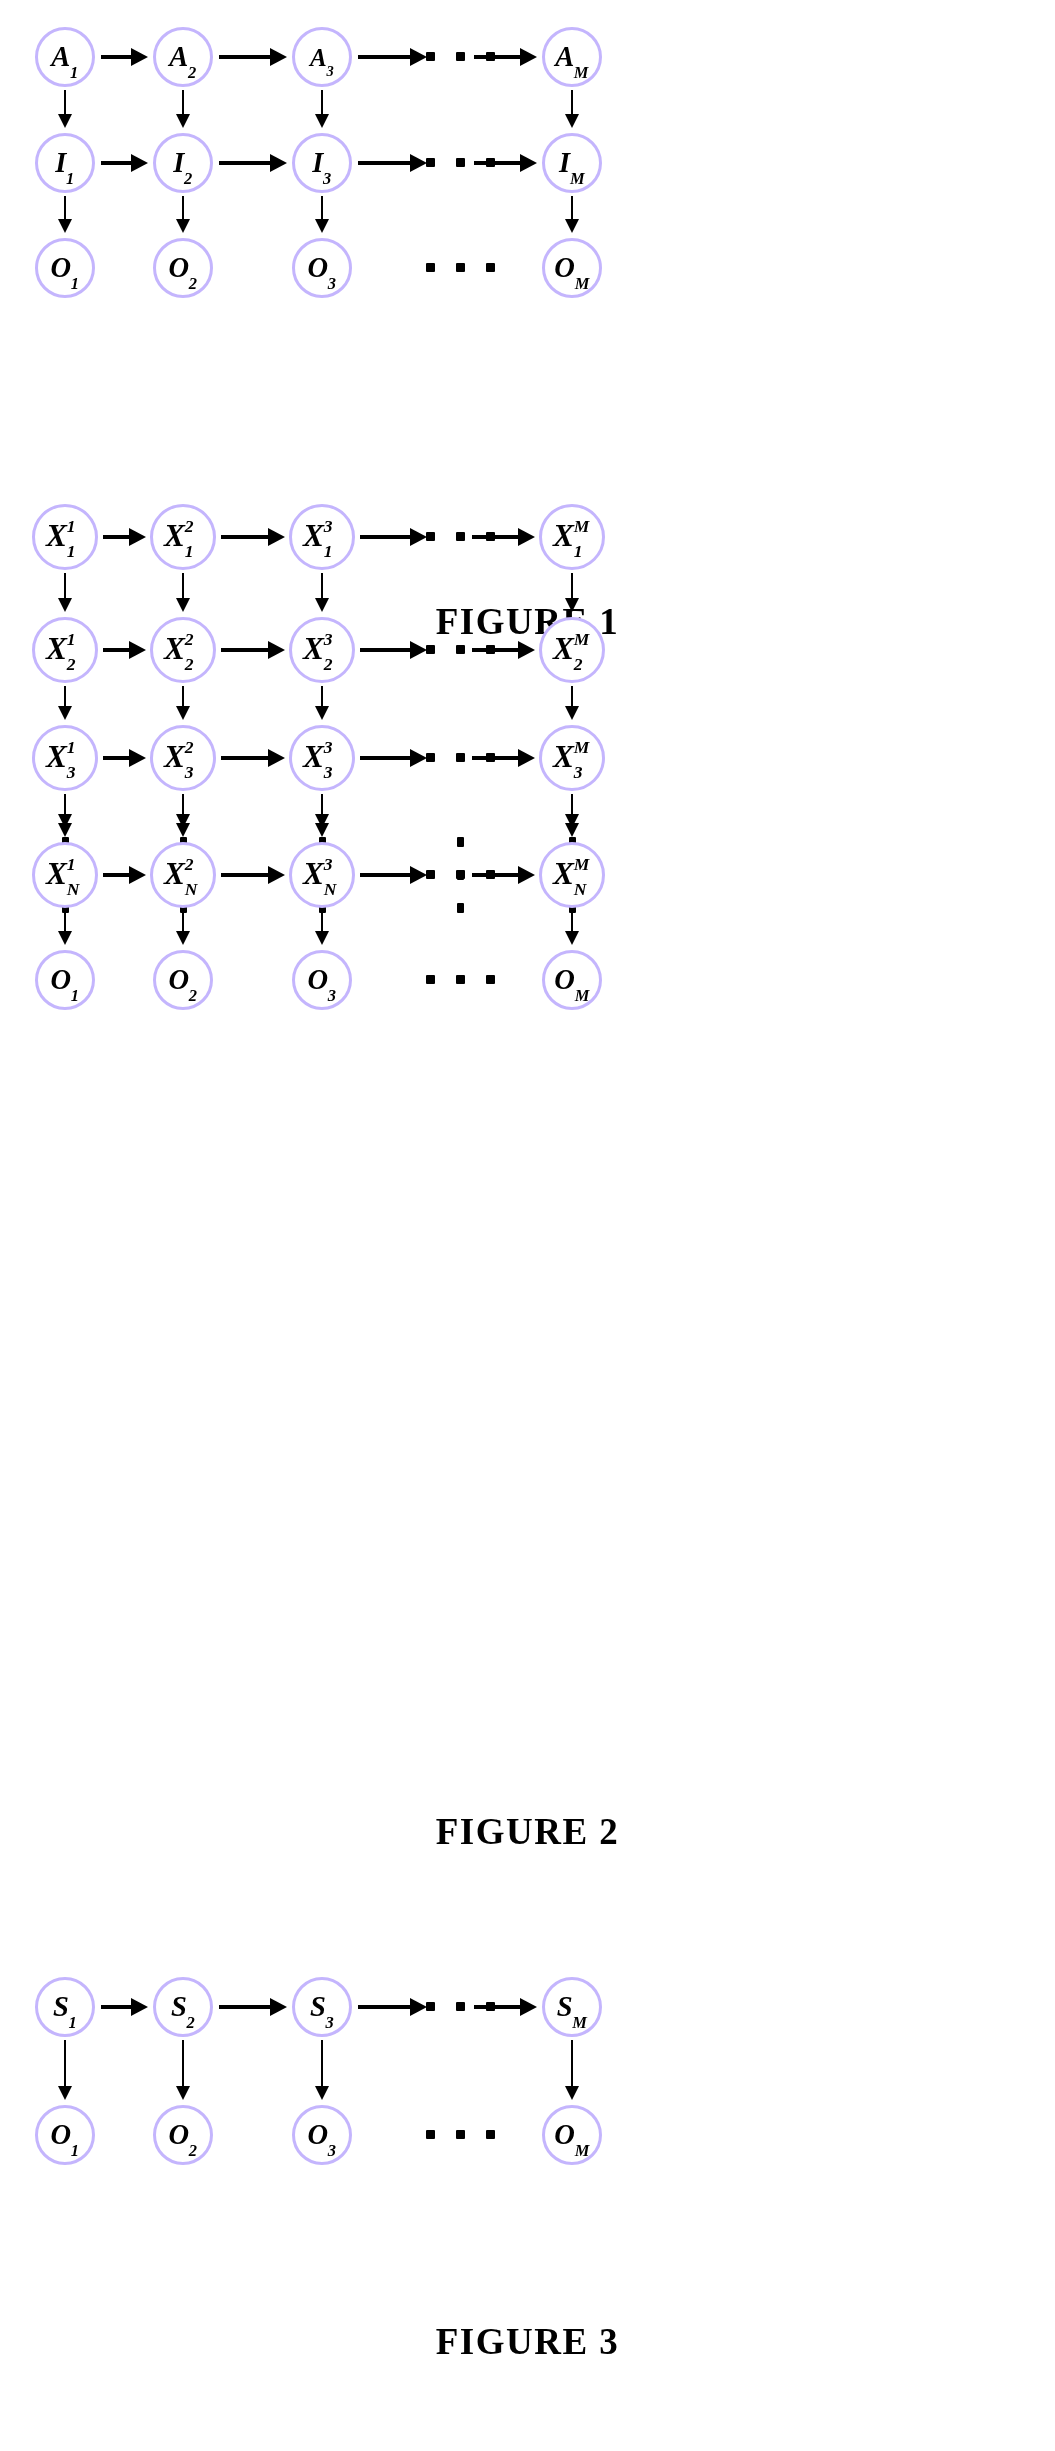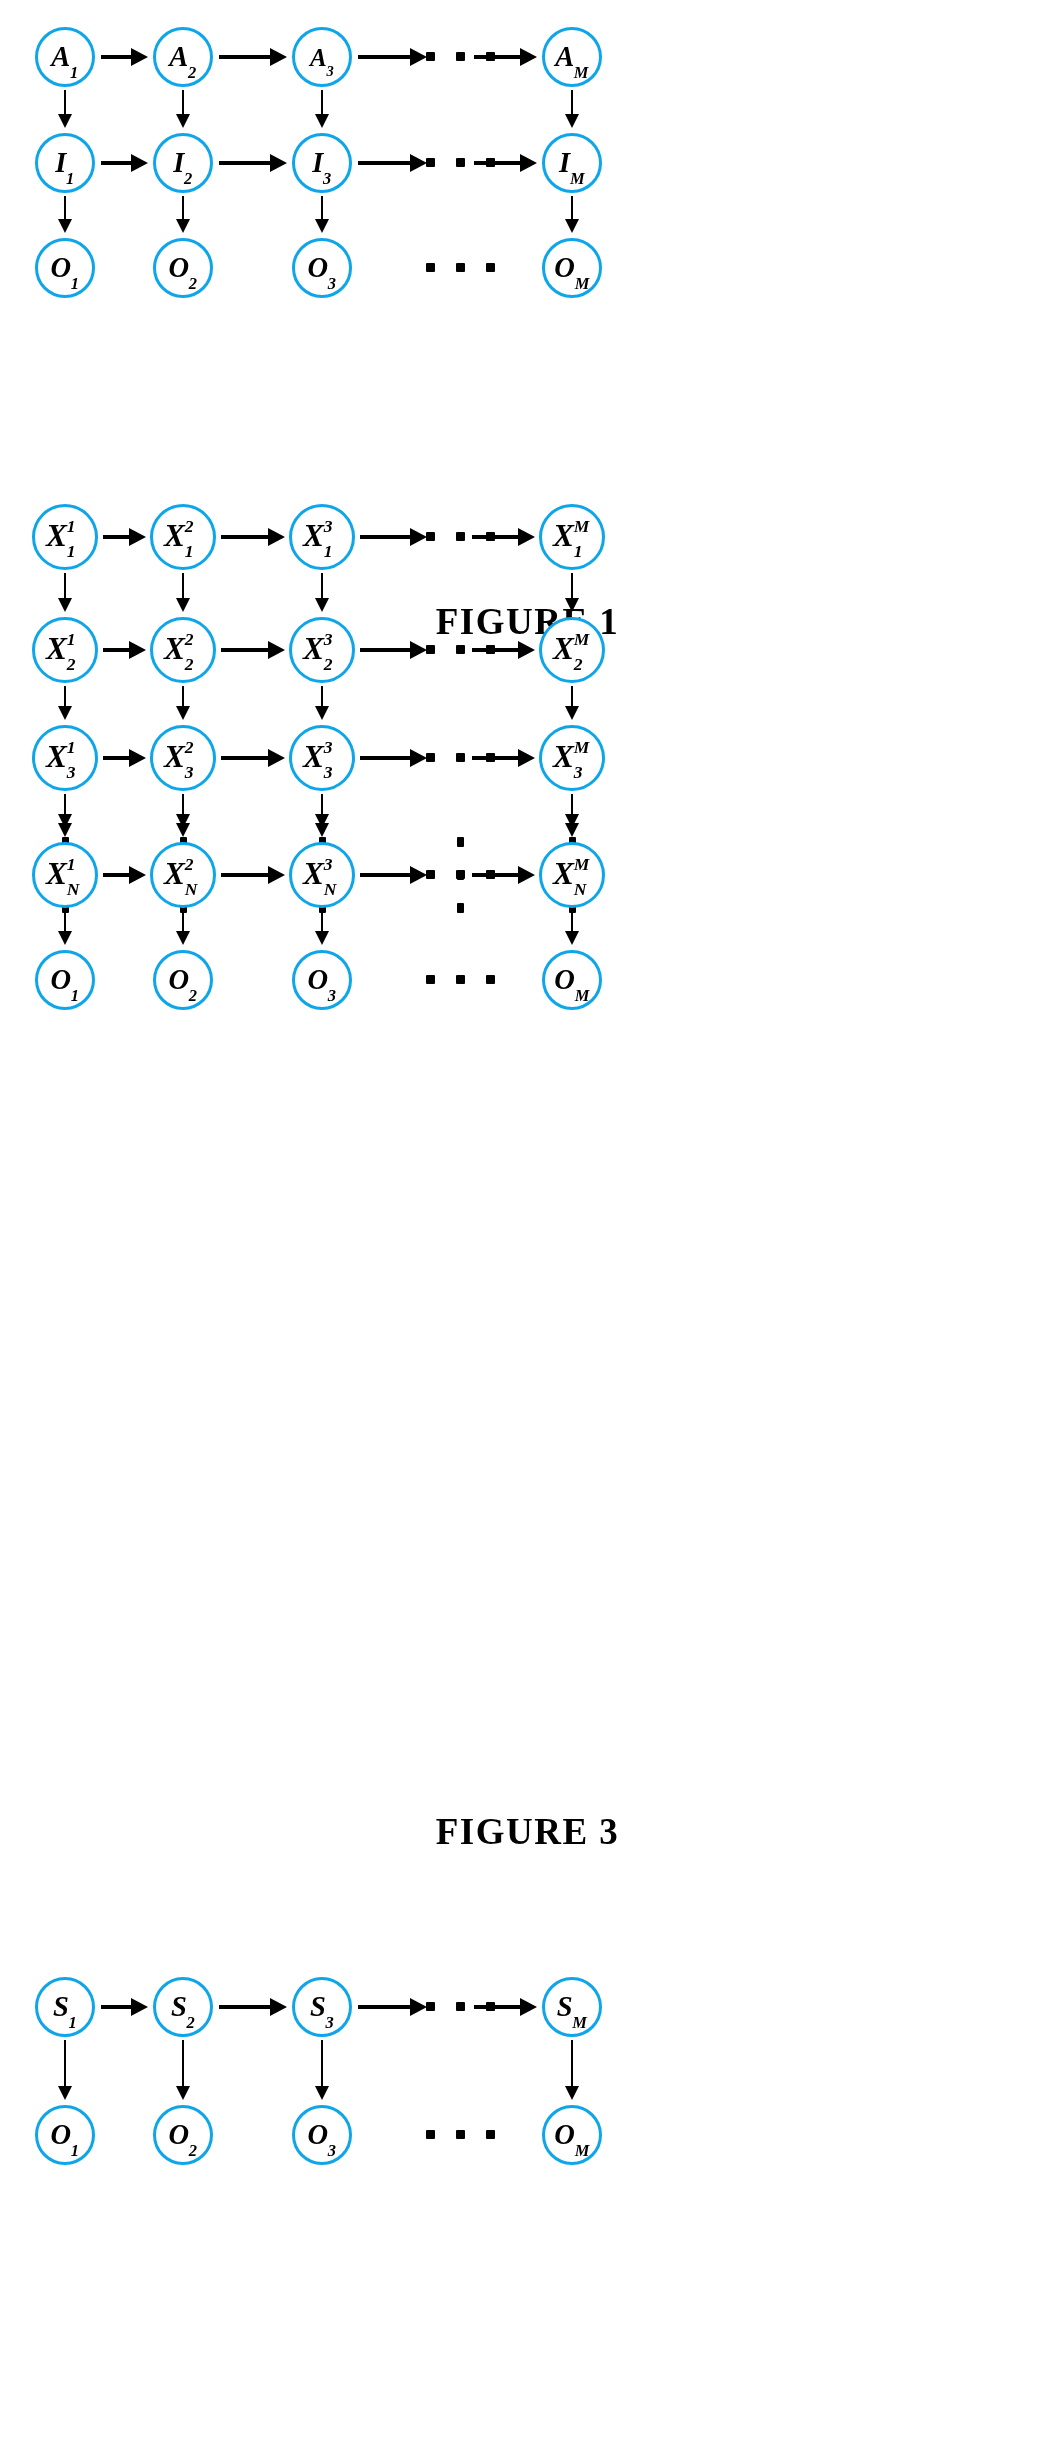--- a/index.html
+++ b/index.html
@@ -6,21 +6,21 @@
   body{width:1055px;height:2451px;font-family:"Liberation Serif",serif;color:#000;position:relative;overflow:hidden;}
   .sheet{position:relative;width:1055px;height:2451px;background:#fff;}
 
   
   .figure{position:absolute;left:0;width:1055px;}
   .fig-canvas{position:relative;width:1055px;}
 
   
   .node{
     position:absolute;
-    border:3px solid #0ea5e9;
+    border:3px solid #c4b5fd;
     border-radius:50%;
     background:#fff;
     display:flex;align-items:center;justify-content:center;
     box-sizing:border-box;
     z-index:5;
   }
   .node .lbl{
     font-family:"Liberation Serif",serif;
     font-style:italic;
     font-weight:700;
@@ -358,21 +358,21 @@
         <div class="arrowhead-d small" style="left:565px;top:353px;"></div>
         <div class="vline thin" style="left:64px;top:441px;height:23px;"></div>
         <div class="arrowhead-d small" style="left:58px;top:461px;"></div>
         <div class="vline thin" style="left:182px;top:441px;height:23px;"></div>
         <div class="arrowhead-d small" style="left:176px;top:461px;"></div>
         <div class="vline thin" style="left:321px;top:441px;height:23px;"></div>
         <div class="arrowhead-d small" style="left:315px;top:461px;"></div>
         <div class="vline thin" style="left:571px;top:441px;height:23px;"></div>
         <div class="arrowhead-d small" style="left:565px;top:461px;"></div>
       </div>
-    <div class="caption" style="top:1340px;">FIGURE 3</div>
+    <div class="caption" style="top:1340px;">FIGURE 2</div>
   </div>
 
   <div class="figure" style="top:1950px;height:500px;">
     <div class="fig-canvas" id="fig3-canvas" style="height:340px;">
         <div class="node" style="left:35px;top:27px;width:60px;height:60px;">
           <span class="lbl" style="font-size: 28.5px;"><span class="base">S</span><sub>1</sub></span>
         </div>
         <div class="node" style="left:153px;top:27px;width:60px;height:60px;">
           <span class="lbl" style="font-size: 28.5px;"><span class="base">S</span><sub>2</sub></span>
         </div>
@@ -414,15 +414,16 @@
         <div class="arrowhead-r" style="left:520px;top:48px;"></div>
         <div class="vline thin" style="left:64px;top:90px;height:49px;"></div>
         <div class="arrowhead-d small" style="left:58px;top:136px;"></div>
         <div class="vline thin" style="left:182px;top:90px;height:49px;"></div>
         <div class="arrowhead-d small" style="left:176px;top:136px;"></div>
         <div class="vline thin" style="left:321px;top:90px;height:49px;"></div>
         <div class="arrowhead-d small" style="left:315px;top:136px;"></div>
         <div class="vline thin" style="left:571px;top:90px;height:49px;"></div>
         <div class="arrowhead-d small" style="left:565px;top:136px;"></div>
       </div>
+    <div class="caption" style="top:370px;">FIGURE 3</div>
   </div>
 
 </div>
 
 </body></html>

